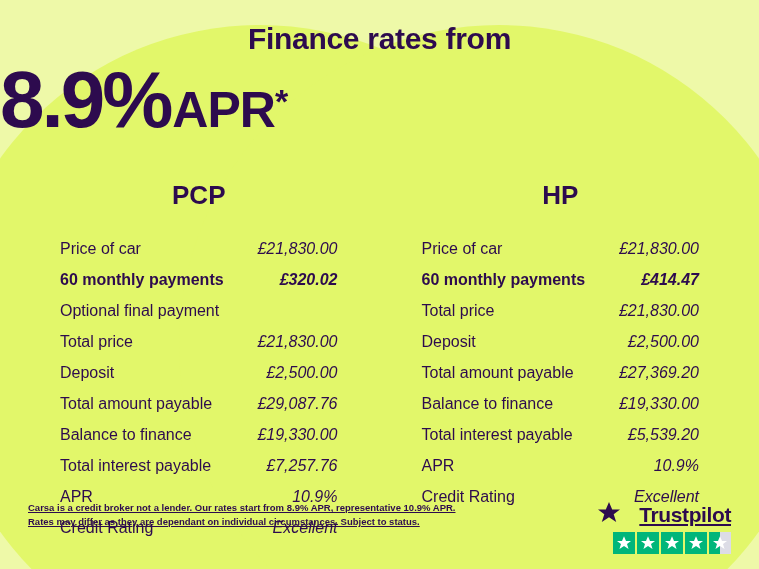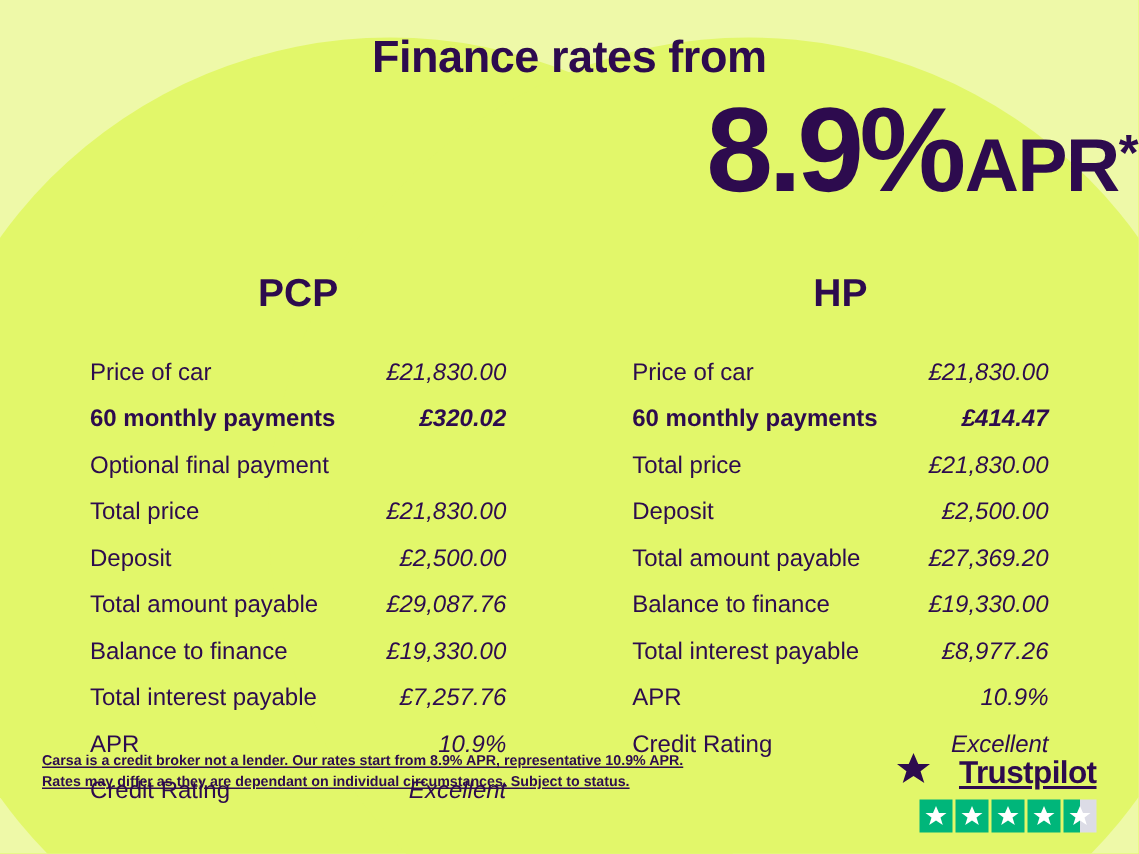--- a/index.html
+++ b/index.html
@@ -29,22 +29,21 @@
     font-weight: bold;
     letter-spacing: -0.3px;
     padding-top: 22px;
     color: #2d0b4e;
   }
   .rate-row {
     text-align: center;
     margin-top: 2px;
     display: flex;
     align-items: baseline;
-    justify-content: flex-end;
-    padding-left: 48px;
+    justify-content: flex-start;
   }
   .rate-big {
     font-size: 80px;
     font-weight: bold;
     letter-spacing: -3px;
     line-height: 1.05;
     color: #2d0b4e;
   }
   .rate-apr {
     font-size: 50px;
@@ -208,21 +207,21 @@
       <div class="row">
         <span class="label">Total amount payable</span>
         <span class="value">£27,369.20</span>
       </div>
       <div class="row">
         <span class="label">Balance to finance</span>
         <span class="value">£19,330.00</span>
       </div>
       <div class="row">
         <span class="label">Total interest payable</span>
-        <span class="value">£8,977.26</span>
+        <span class="value">£5,539.20</span>
       </div>
       <div class="row">
         <span class="label">APR</span>
         <span class="value">10.9%</span>
       </div>
       <div class="row">
         <span class="label">Credit Rating</span>
         <span class="value">Excellent</span>
       </div>
     </div>

